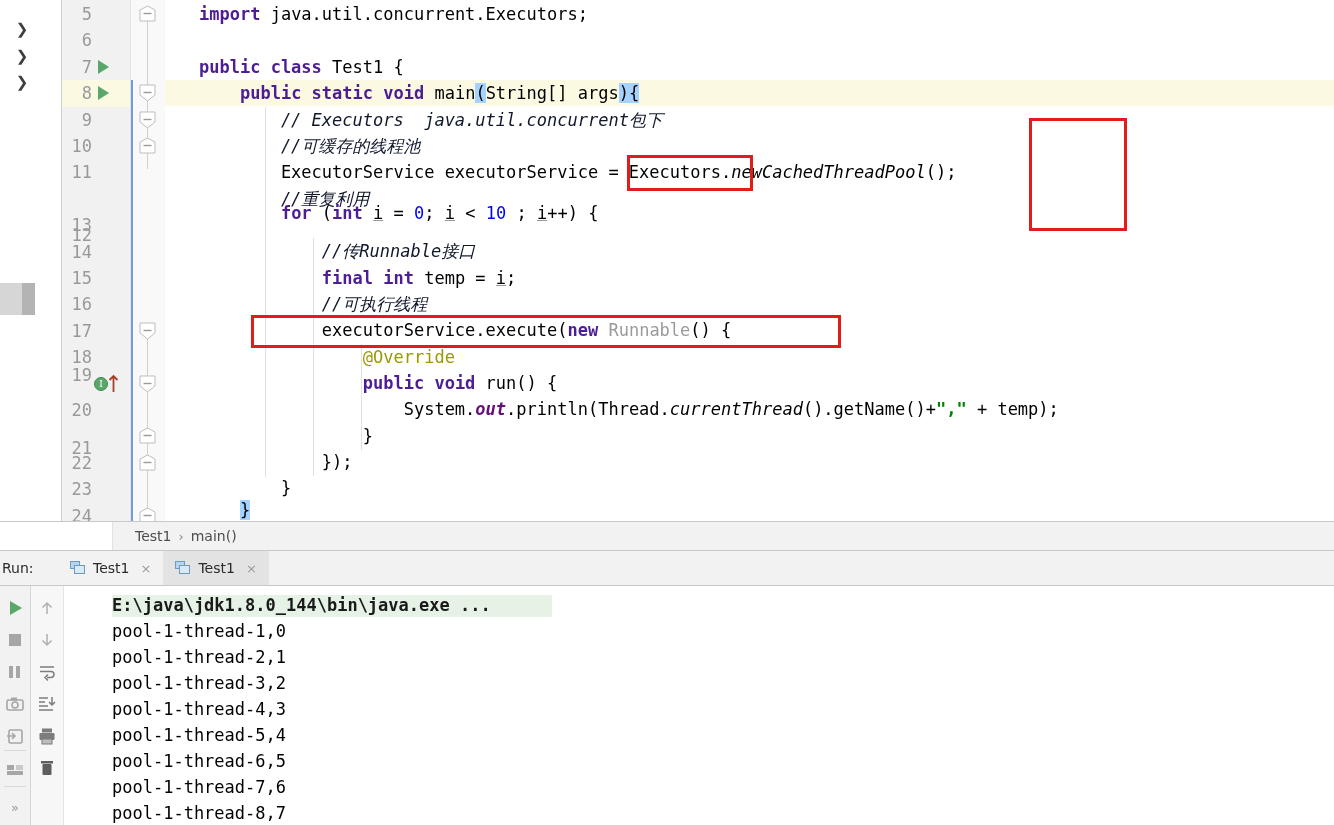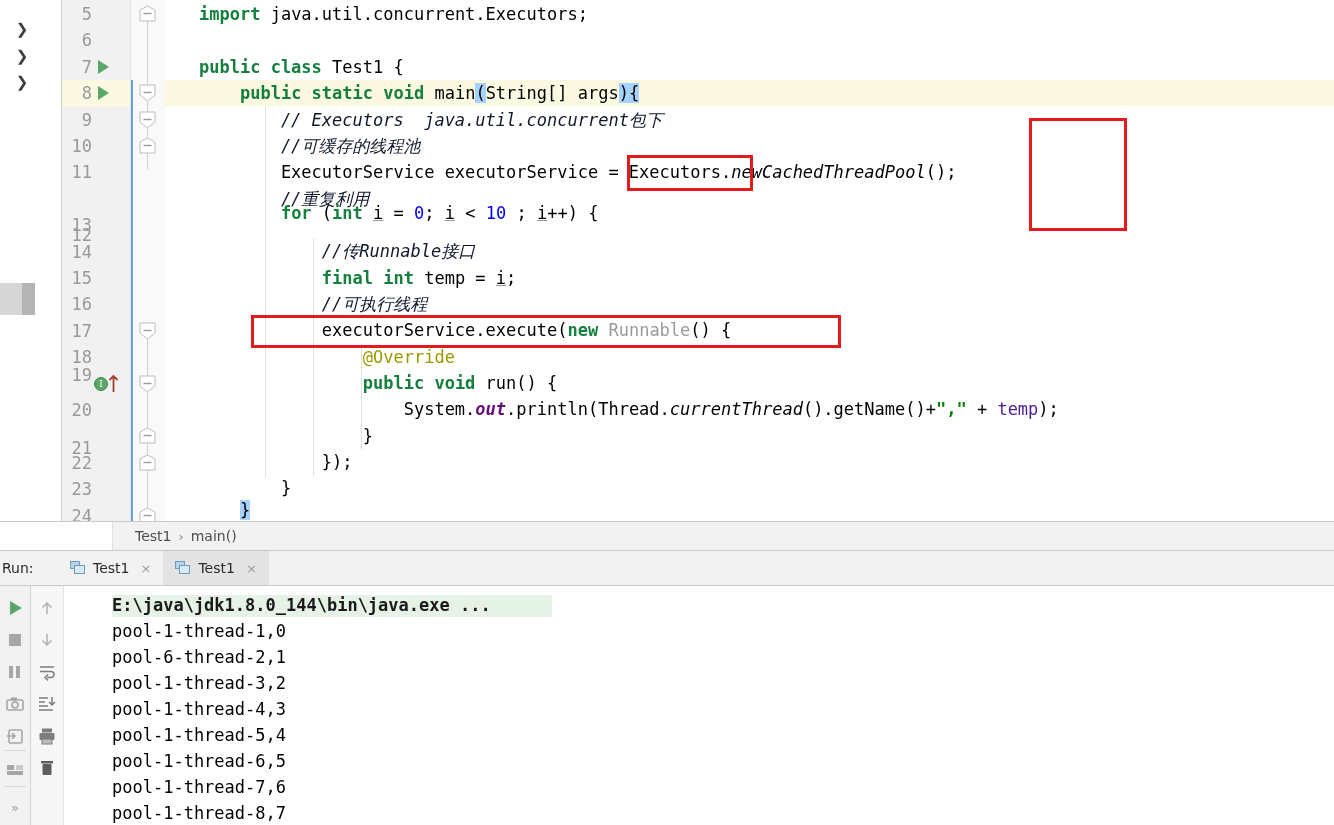--- a/index.html
+++ b/index.html
@@ -203,28 +203,28 @@
     height: 26.4px;
     background: #fcf9e3;
   }
   .indent-guide {
     position: absolute;
     width: 1px;
     background: #e0e0e0;
   }
 
   
-  .kw     { color: #15803d; font-weight: bold; }
+  .kw     { color: #4c1d95; font-weight: bold; }
   .cmt    { color: #0f172a; font-style: italic; }
   .num    { color: #0000ff; }
   .str    { color: #008000; font-weight: bold; }
   .ann    { color: #9a9a00; }
   .stat   { color: #660e7a; font-weight: bold; font-style: italic; }
   .mth    { color: #000000; font-style: italic; }
-  .var    { color: #4c1d95; }
+  .var    { color: #000000; }
   .iface  { color: #9a9a9a; }
   .underl { text-decoration: underline; text-decoration-color:#9a9a9a; }
   .sel    { background: #a6d2ff; }
 
   
   .annot-box {
     position: absolute;
     border: 3px solid #e21b1b;
     box-sizing: border-box;
     pointer-events: none;
@@ -634,21 +634,21 @@
               <rect x="4" y="3" width="12" height="2.5" fill="#5e5e5e"></rect>
               <rect x="5.5" y="6" width="9" height="11" rx="1" fill="#5e5e5e"></rect>
             </svg>
         </div>
       </div>
 
       <div class="console" id="console">
           <div class="con-hl" style="top: 9px; width: 440px;"></div>
           <div class="con-line cmdline" style="top: 6px;">E:\java\jdk1.8.0_144\bin\java.exe ...</div>
           <div class="con-line" style="top: 32px;">pool-1-thread-1,0</div>
-          <div class="con-line" style="top: 58px;">pool-6-thread-2,1</div>
+          <div class="con-line" style="top: 58px;">pool-1-thread-2,1</div>
           <div class="con-line" style="top: 84px;">pool-1-thread-3,2</div>
           <div class="con-line" style="top: 110px;">pool-1-thread-4,3</div>
           <div class="con-line" style="top: 136px;">pool-1-thread-5,4</div>
           <div class="con-line" style="top: 162px;">pool-1-thread-6,5</div>
           <div class="con-line" style="top: 188px;">pool-1-thread-7,6</div>
           <div class="con-line" style="top: 214px;">pool-1-thread-8,7</div>
         </div>
     </div>
   </div>
 </div>

